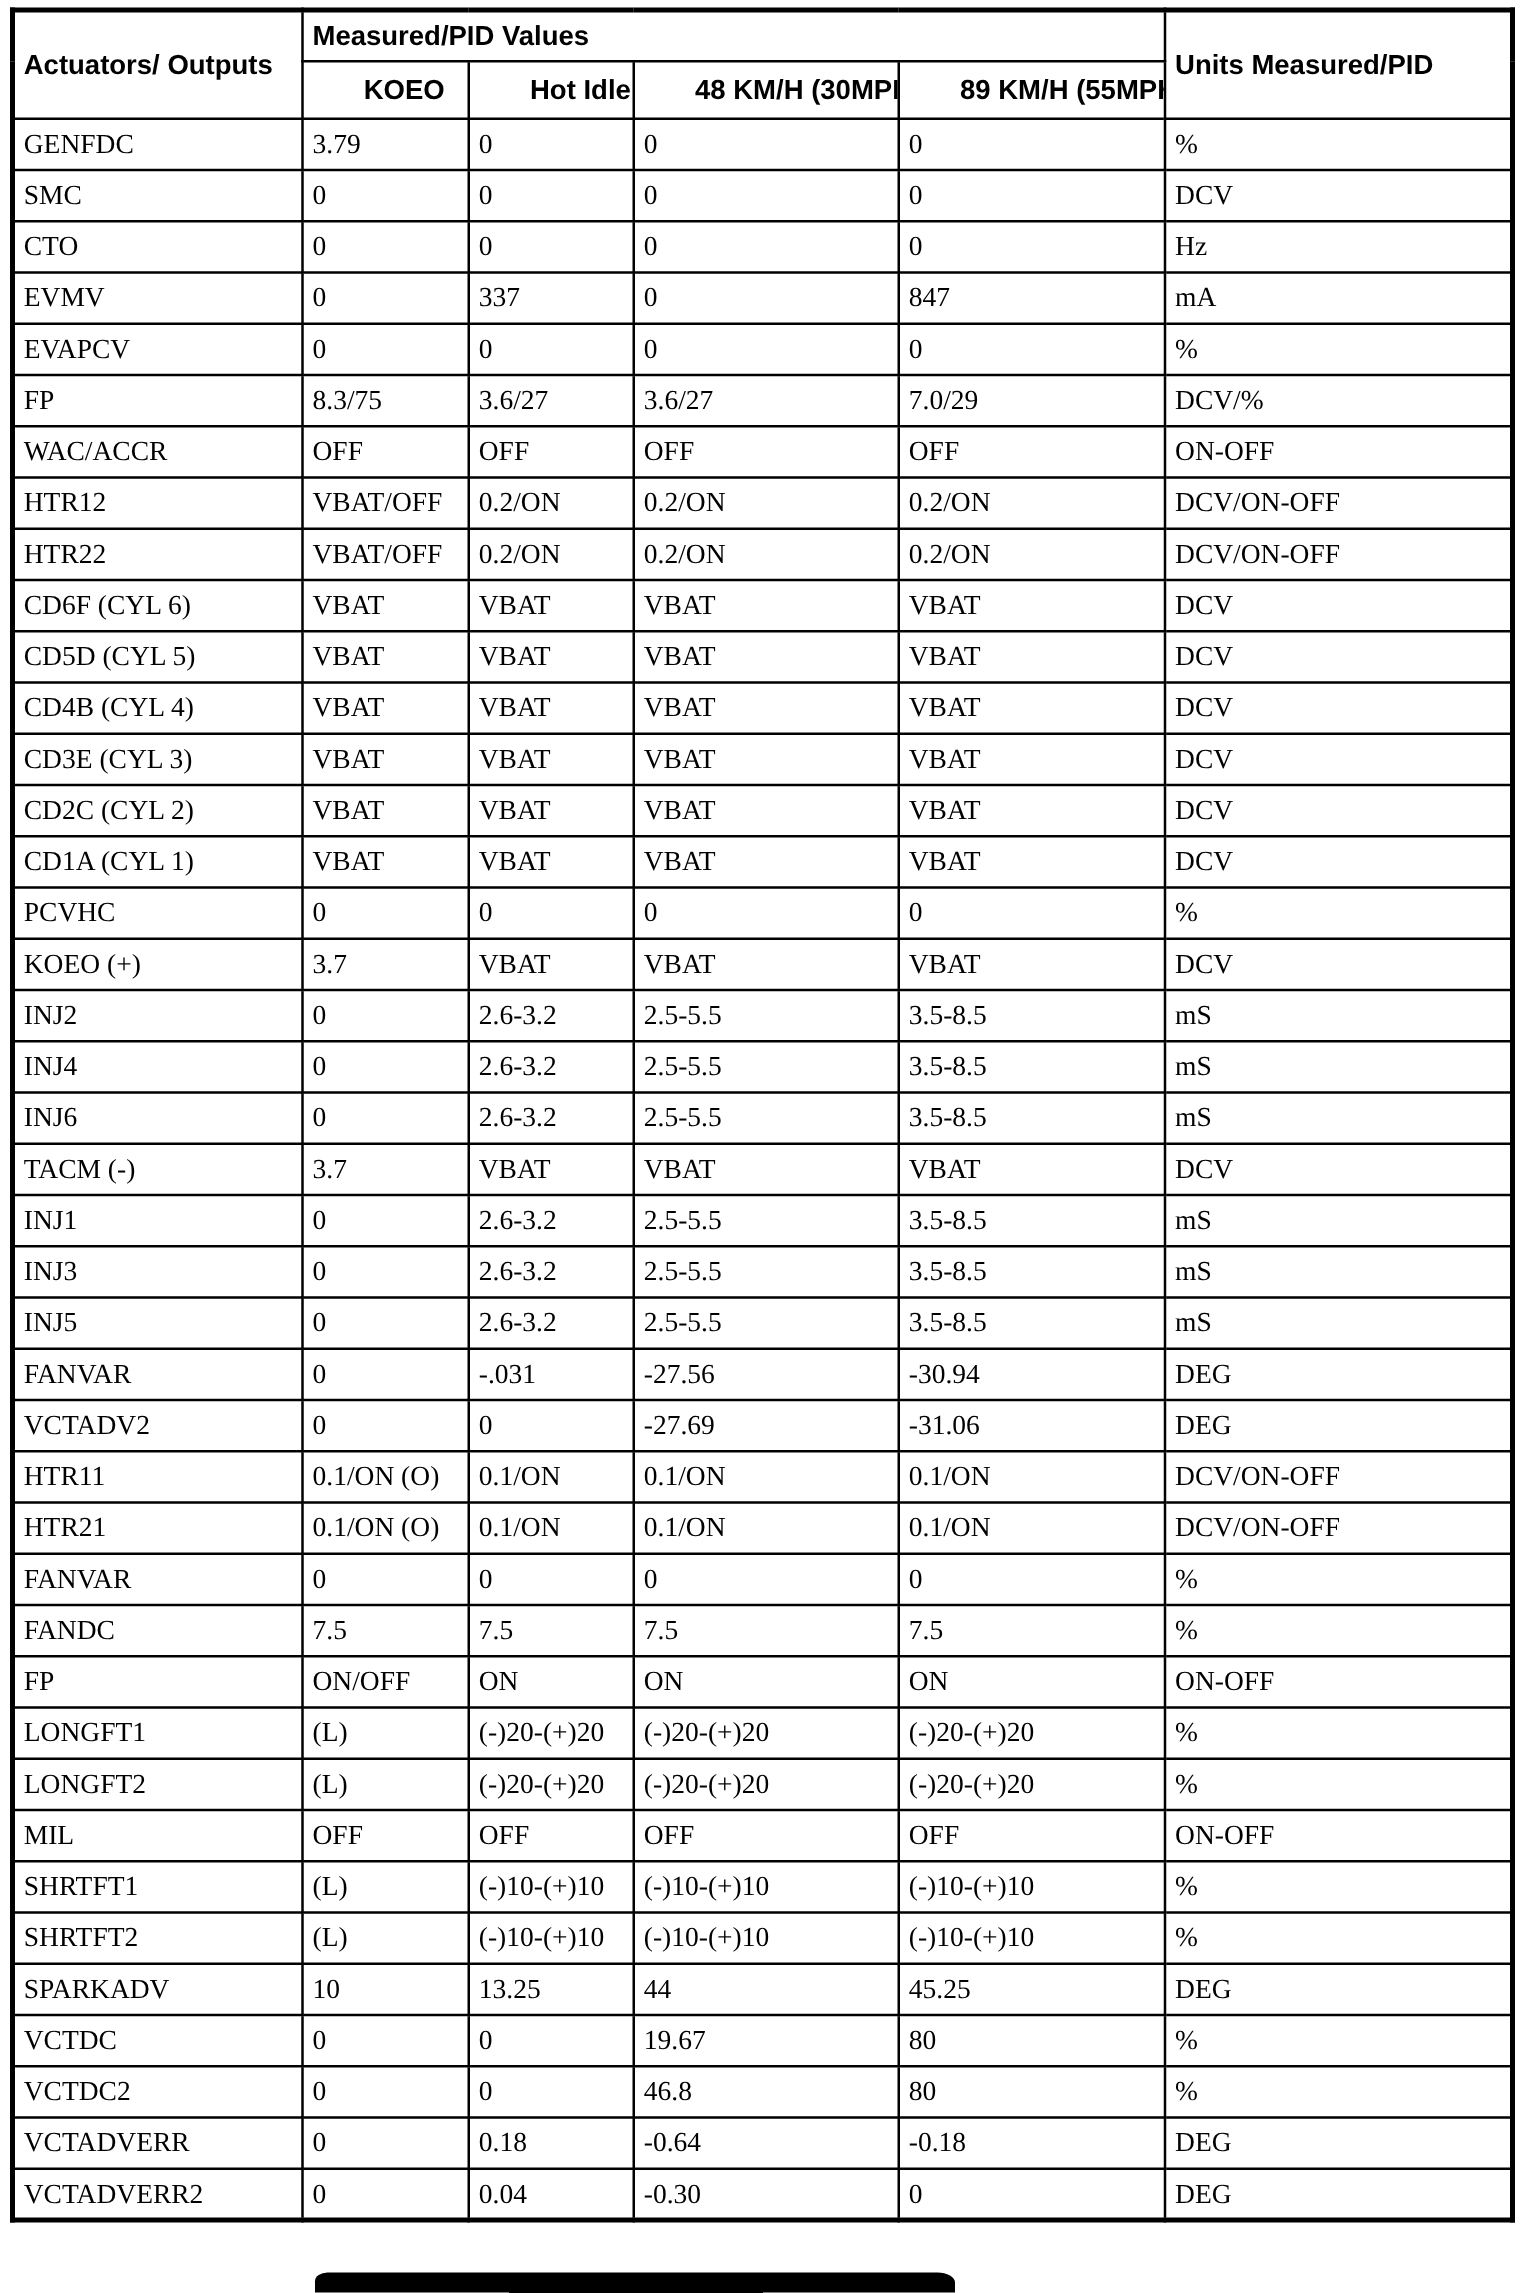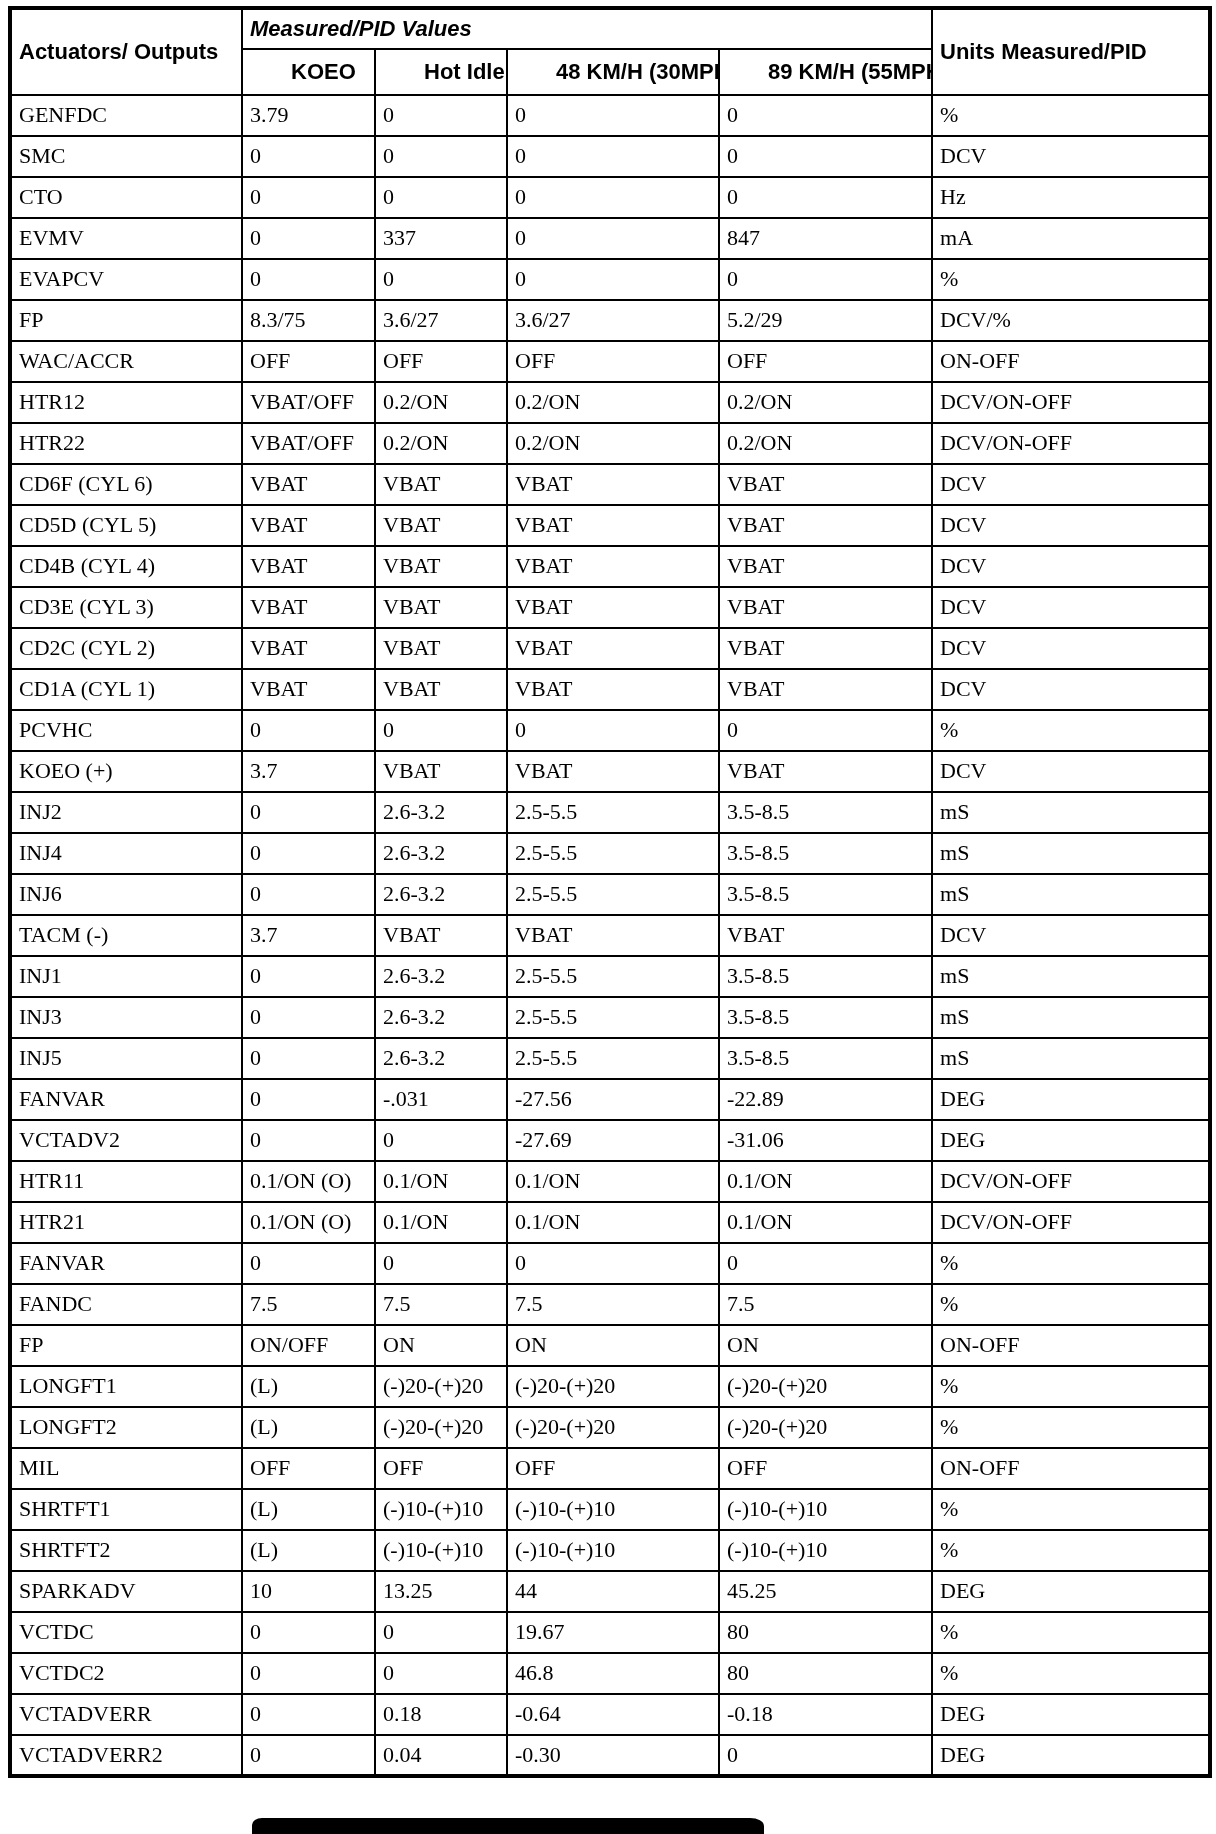--- a/index.html
+++ b/index.html
@@ -37,21 +37,20 @@
     overflow: hidden;
     white-space: nowrap;
     background: #ffffff;
   }
   table.pid-table thead th {
     font-weight: bold;
   }
   th.group-header {
     text-align: center;
     height: 34px;
-    font-style: italic;
   }
   th.actuators-col,
   th.units-col {
     vertical-align: bottom;
     padding-bottom: 8px;
   }
   tr.subheader-row th {
     height: 40px;
     padding-left: 48px;
   }
@@ -134,21 +133,21 @@
     <td>0</td>
     <td>0</td>
     <td>0</td>
     <td>%</td>
   </tr>
         <tr>
     <td>FP</td>
     <td>8.3/75</td>
     <td>3.6/27</td>
     <td>3.6/27</td>
-    <td>5.2/29</td>
+    <td>7.0/29</td>
     <td>DCV/%</td>
   </tr>
         <tr>
     <td>WAC/ACCR</td>
     <td>OFF</td>
     <td>OFF</td>
     <td>OFF</td>
     <td>OFF</td>
     <td>ON-OFF</td>
   </tr>
@@ -286,21 +285,21 @@
     <td>2.6-3.2</td>
     <td>2.5-5.5</td>
     <td>3.5-8.5</td>
     <td>mS</td>
   </tr>
         <tr>
     <td>FANVAR</td>
     <td>0</td>
     <td>-.031</td>
     <td>-27.56</td>
-    <td>-22.89</td>
+    <td>-30.94</td>
     <td>DEG</td>
   </tr>
         <tr>
     <td>VCTADV2</td>
     <td>0</td>
     <td>0</td>
     <td>-27.69</td>
     <td>-31.06</td>
     <td>DEG</td>
   </tr>

